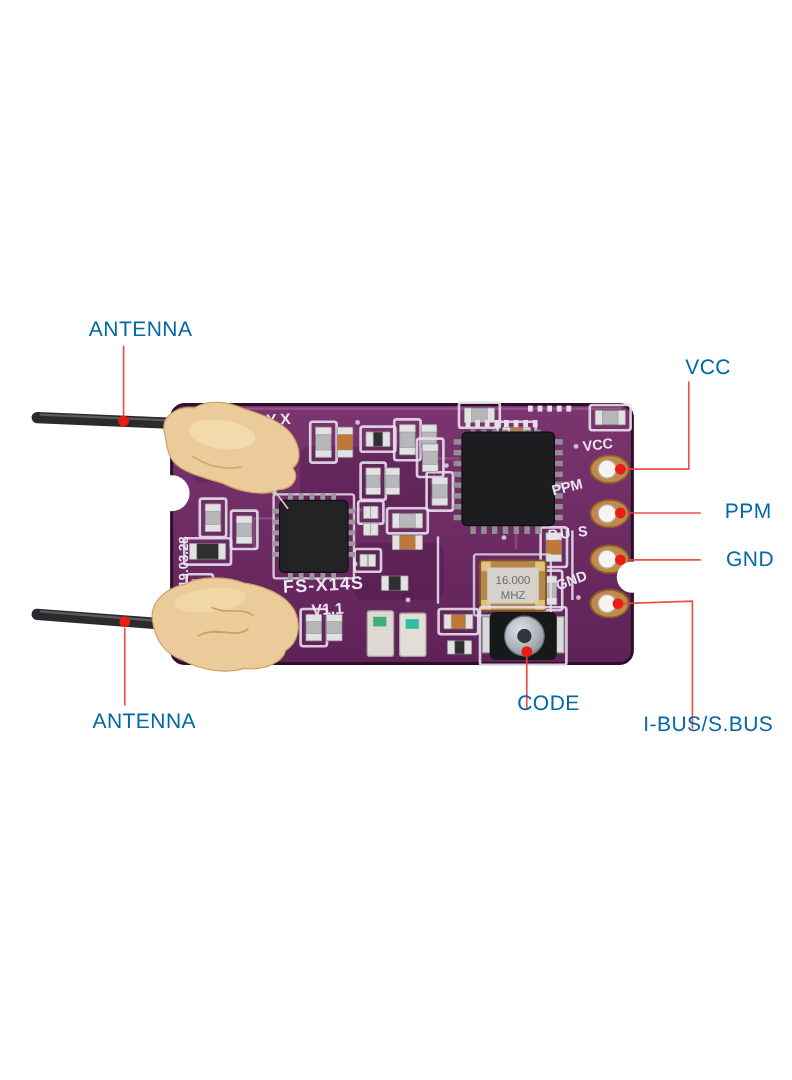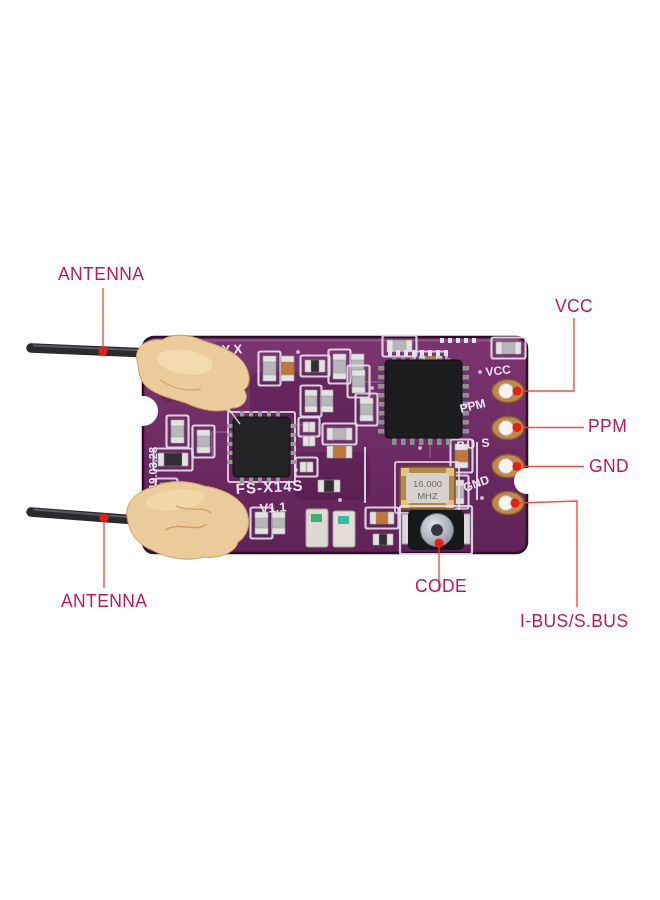--- a/index.html
+++ b/index.html
@@ -1,19 +1,19 @@
 <!DOCTYPE html>
 <html><head>
 <meta charset="utf-8">
 <style>
   html,body{margin:0;padding:0;background:#ffffff;}
   .stage{position:relative;width:660px;height:900px;background:#ffffff;overflow:hidden;margin:0 auto;
          font-family:"Liberation Sans","DejaVu Sans",sans-serif;}
   .stage svg{position:absolute;left:0;top:0;}
-  .callout-label{position:absolute;font-size:17.5px;color:#be185d;letter-spacing:.4px;white-space:nowrap;}
+  .callout-label{position:absolute;font-size:17.5px;color:#0369a1;letter-spacing:.4px;white-space:nowrap;margin-left:16px;}
   .silk{font-family:"Liberation Sans","DejaVu Sans",sans-serif;font-weight:bold;fill:#ece5f0;}
 </style>
 </head>
 <body>
 
 <div class="stage">
 <svg width="660" height="900" viewBox="0 0 660 900">
   <defs>
     <linearGradient id="pcbGrad" x1="0" y1="0" x2="0" y2="1">
       <stop offset="0" stop-color="#7b3570"></stop>
@@ -350,14 +350,14 @@
     <circle cx="104" cy="518" r="4.5"></circle>
   </g>
 </svg>
 
 <div class="callout-label" style="left:58px;top:264px">ANTENNA</div>
 <div class="callout-label" style="left:555px;top:296px">VCC</div>
 <div class="callout-label" style="left:588px;top:416px">PPM</div>
 <div class="callout-label" style="left:589px;top:456px">GND</div>
 <div class="callout-label" style="left:61px;top:591px">ANTENNA</div>
 <div class="callout-label" style="left:415px;top:576px">CODE</div>
-<div class="callout-label" style="left:520px;top:611px">I-BUS/S.BUS</div>
+<div class="callout-label" style="left:520px;top:593px">I-BUS/S.BUS</div>
 </div>
 
 </body></html>

